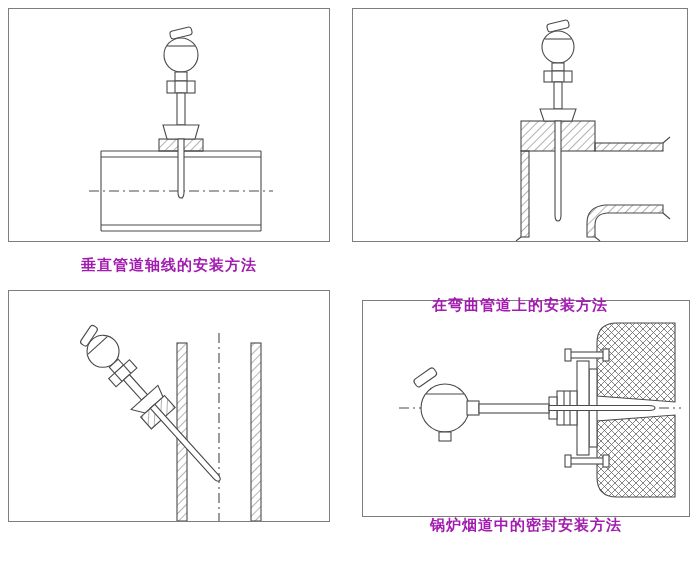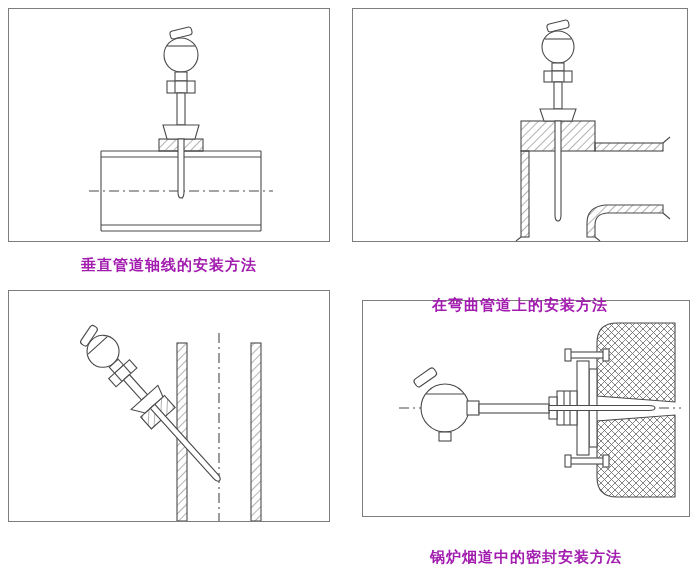--- a/index.html
+++ b/index.html
@@ -9,21 +9,21 @@
   .frame svg{display:block;}
   #f1{left:8px;top:8px;width:322px;height:234px;}
   #f2{left:352px;top:8px;width:336px;height:234px;}
   #f3{left:8px;top:290px;width:322px;height:232px;}
   #f4{left:362px;top:300px;width:328px;height:217px;}
   .caption{position:absolute;color:#a21caf;font-weight:700;font-size:15px;
            text-align:center;letter-spacing:1px;}
   #c1{left:8px;top:256px;width:322px;}
   #c2{left:352px;top:256px;width:336px;margin-top:40px;}
   #c3{left:8px;top:536px;width:322px;}
-  #c4{left:362px;top:548px;width:328px;}
+  #c4{left:362px;top:516px;width:328px;}
 </style>
 </head>
 <body>
 
 <div class="page">
 
   <div class="frame" id="f1">
     <svg viewBox="0 0 320 232" width="320" height="232">
       <defs>
         <pattern id="h1" width="6" height="6" patternUnits="userSpaceOnUse" patternTransform="rotate(45)">

